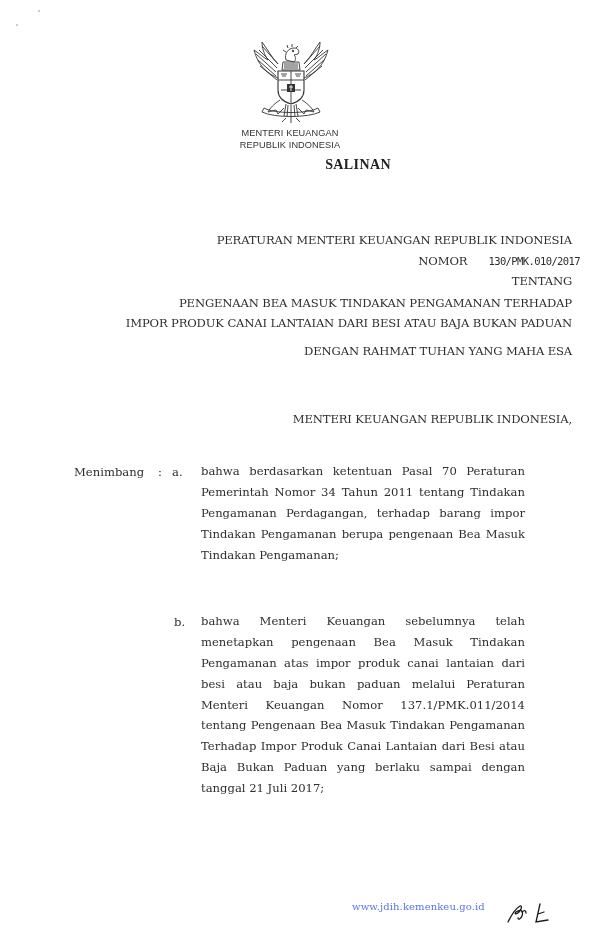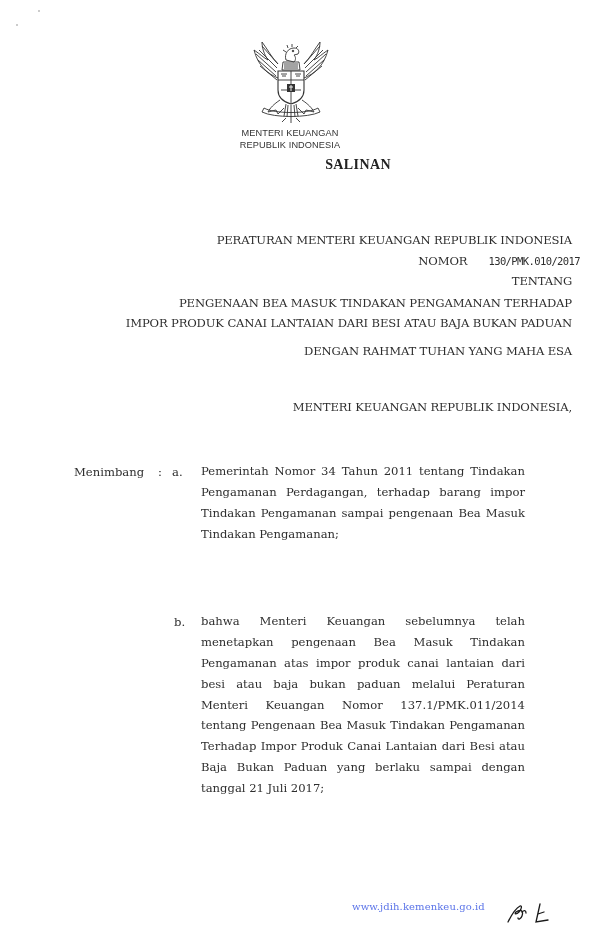--- a/index.html
+++ b/index.html
@@ -62,30 +62,31 @@
 <div class="abs ctr" style="top:254px; left:48px;">
   <span>NOMOR</span>
   <span style="display:inline-block;width:14px;"></span>
   <span class="nomor-num">130/PMK.010/2017</span>
 </div>
 <div class="abs ctr" style="top:274px;">TENTANG</div>
 <div class="abs ctr" style="top:296px;">PENGENAAN BEA MASUK TINDAKAN PENGAMANAN TERHADAP</div>
 <div class="abs ctr" style="top:316px;">IMPOR PRODUK CANAI LANTAIAN DARI BESI ATAU BAJA BUKAN PADUAN</div>
 
 <div class="abs ctr" style="top:344px;">DENGAN RAHMAT TUHAN YANG MAHA ESA</div>
-<div class="abs ctr" style="top:400px;">MENTERI KEUANGAN REPUBLIK INDONESIA,</div>
+<div class="abs ctr" style="top:412px;">MENTERI KEUANGAN REPUBLIK INDONESIA,</div>
 
 <div class="abs label" style="left:74px; top:465px;text-align:center;">Menimbang</div>
 <div class="abs label" style="left:158px; top:465px;">:</div>
 <div class="abs label" style="left:172px; top:465px;">a.</div>
 
 <div class="abs para" style="top:461px;">
+  <span class="ln">bahwa berdasarkan ketentuan Pasal 70 Peraturan</span>
   <span class="ln">Pemerintah Nomor 34 Tahun 2011 tentang Tindakan</span>
   <span class="ln">Pengamanan Perdagangan, terhadap barang impor</span>
-  <span class="ln">Tindakan Pengamanan sampai pengenaan Bea Masuk</span>
+  <span class="ln">Tindakan Pengamanan berupa pengenaan Bea Masuk</span>
   <span class="ln last">Tindakan Pengamanan;</span>
 </div>
 
 <div class="abs label" style="left:174px; top:615px;">b.</div>
 
 <div class="abs para" style="top:611px;">
   <span class="ln">bahwa Menteri Keuangan sebelumnya telah</span>
   <span class="ln">menetapkan pengenaan Bea Masuk Tindakan</span>
   <span class="ln">Pengamanan atas impor produk canai lantaian dari</span>
   <span class="ln">besi atau baja bukan paduan melalui Peraturan</span>

